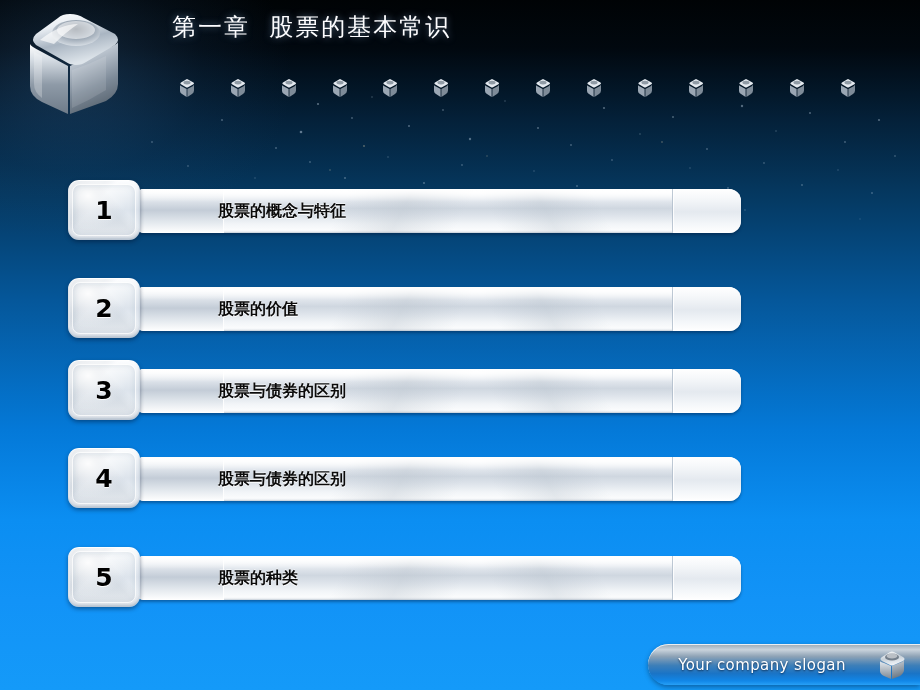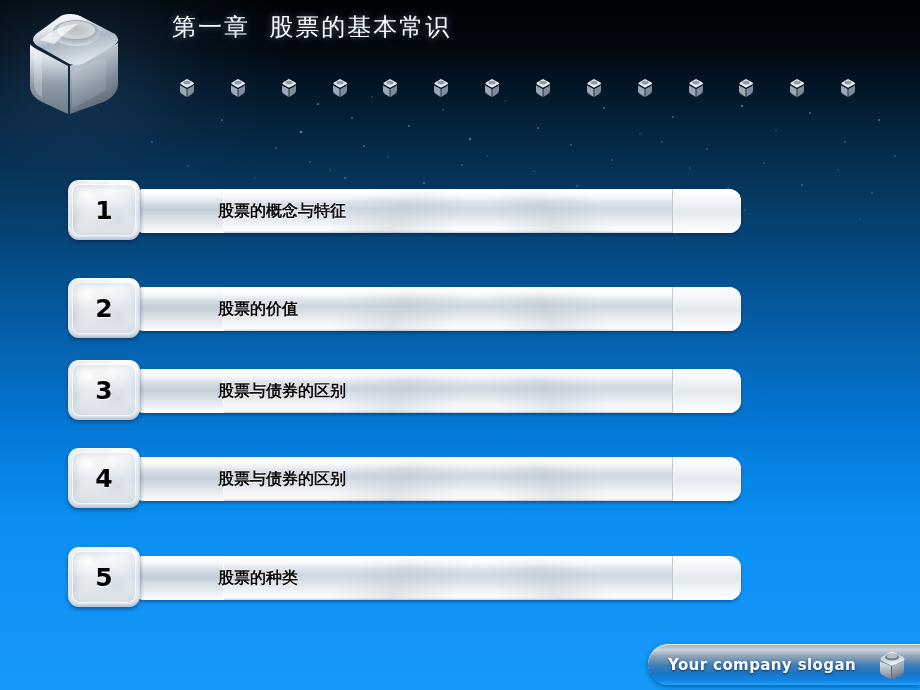--- a/index.html
+++ b/index.html
@@ -179,21 +179,20 @@
       inset 0 1px 0 rgba(255,255,255,.8);
   }
   #footer-text {
     position:absolute; left:0; top:0;
     width:228px; height:41px;
     display:flex; align-items:center; justify-content:center;
     font-family:"DejaVu Sans", "Liberation Sans", sans-serif;
     font-size:15px; color:#ffffff;
     letter-spacing:.4px;
     text-shadow:0 1px 2px rgba(0,20,50,.75);
-    font-weight:bold;
   }
   #footer-cube {
     position:absolute; right:12px; top:5px;
     width:32px; height:31px;
   }
 </style>
 </head>
 <body>
 
 <div id="slide">

